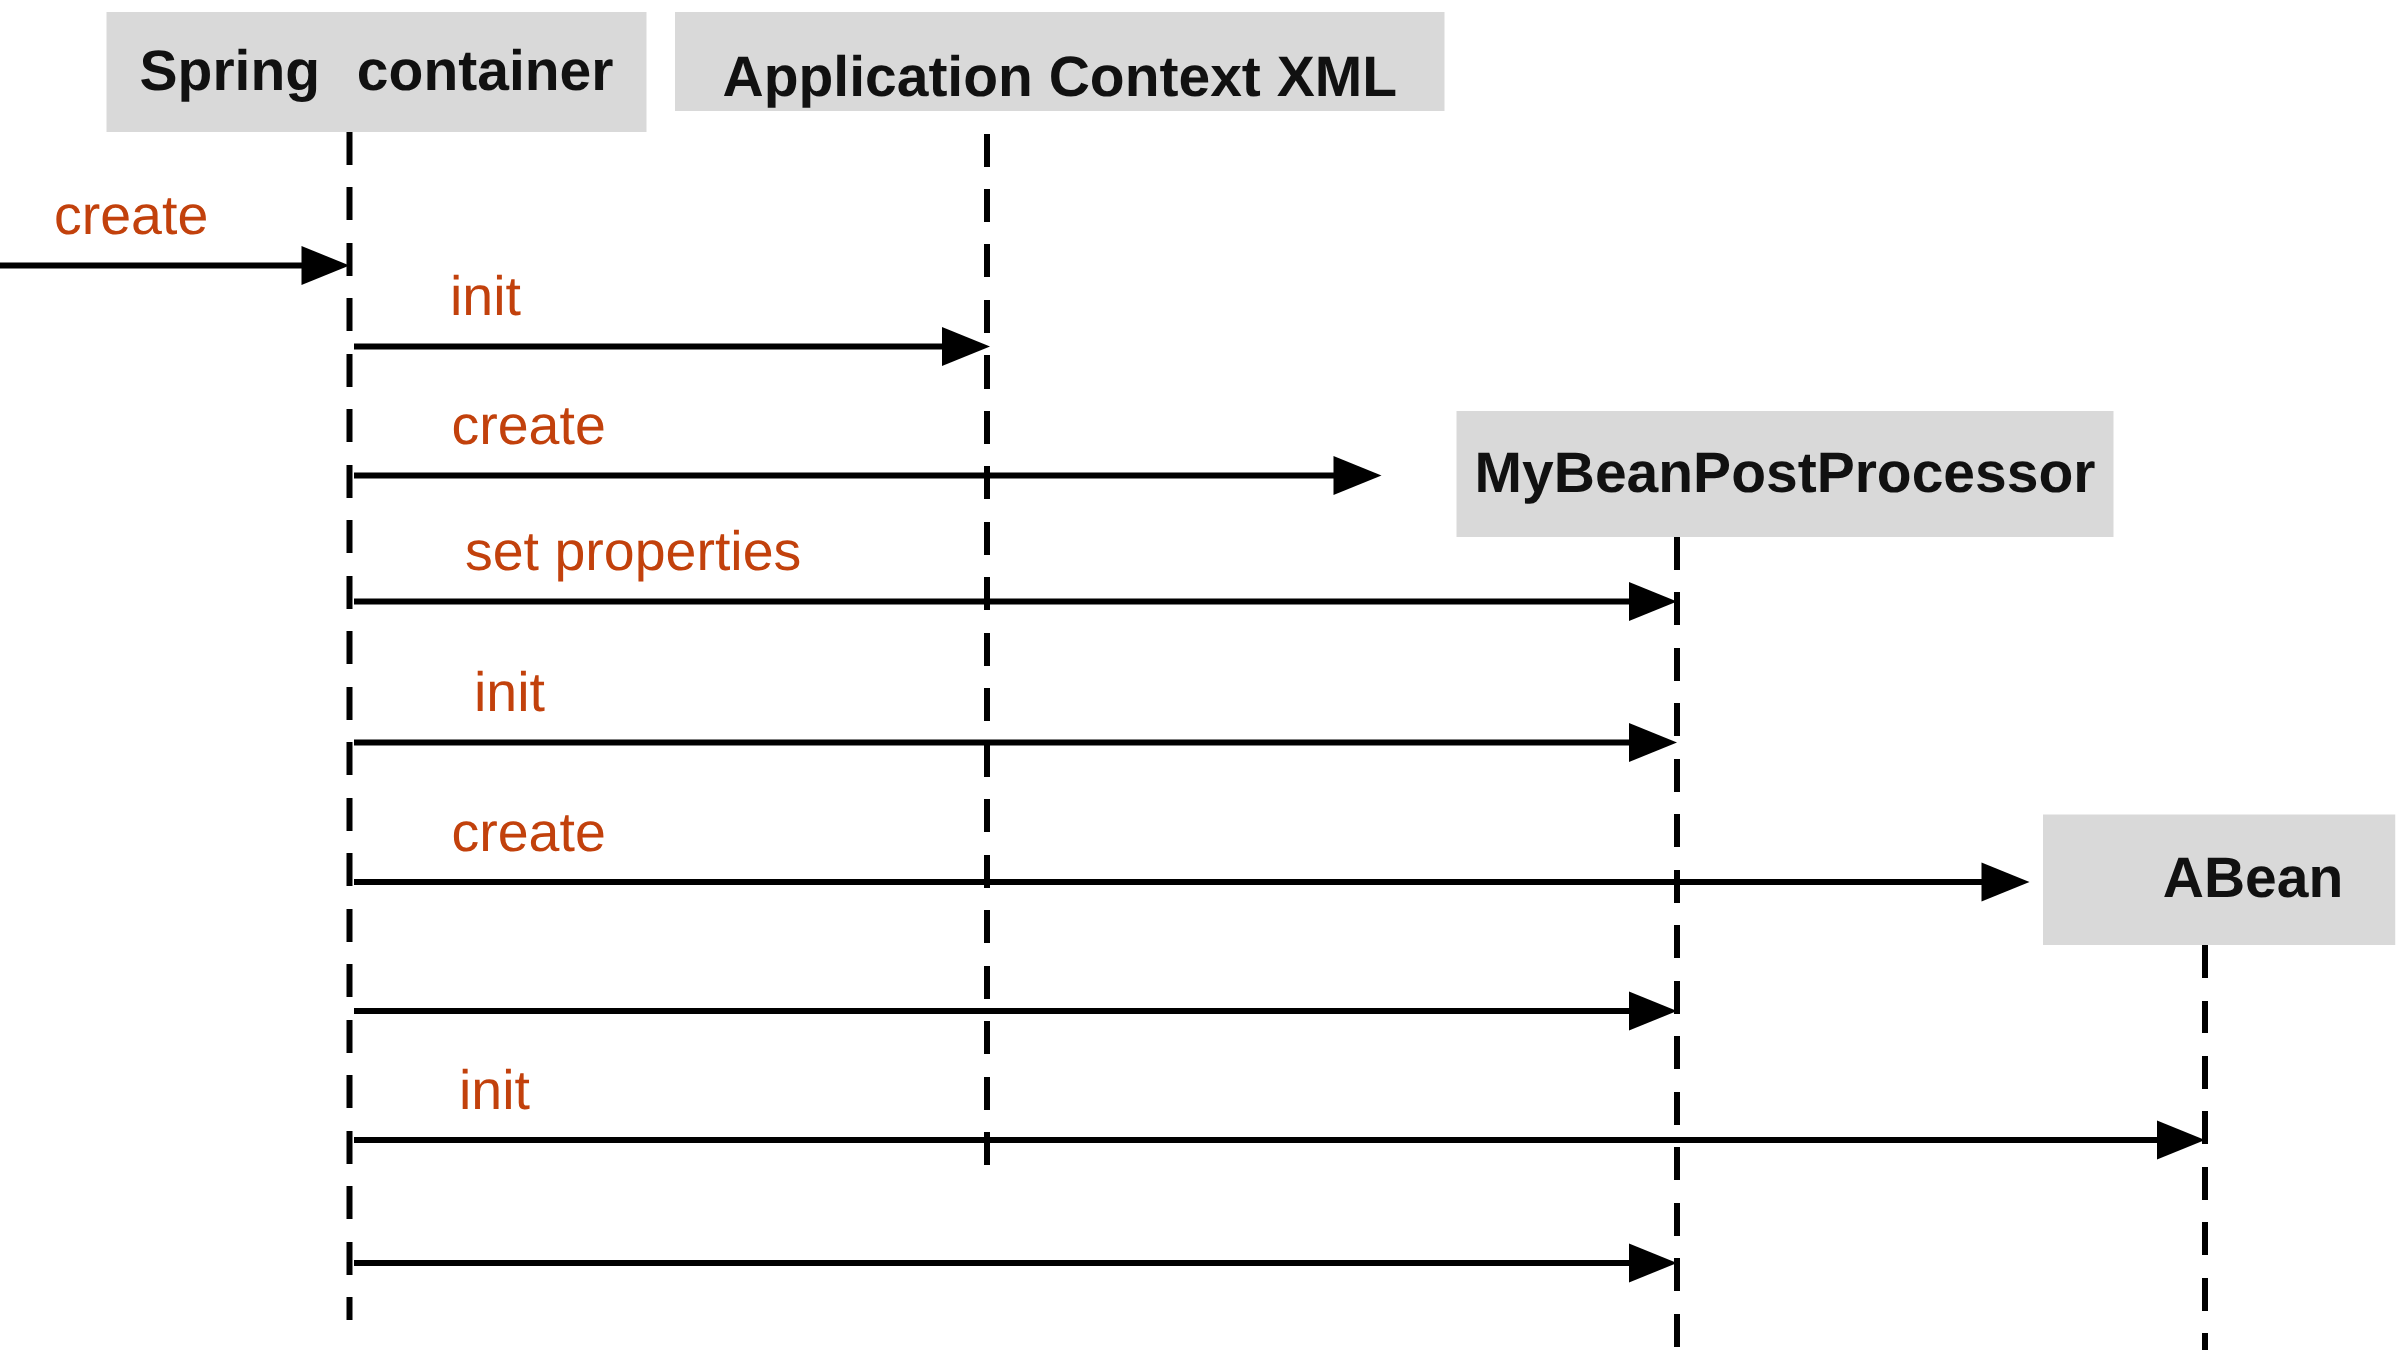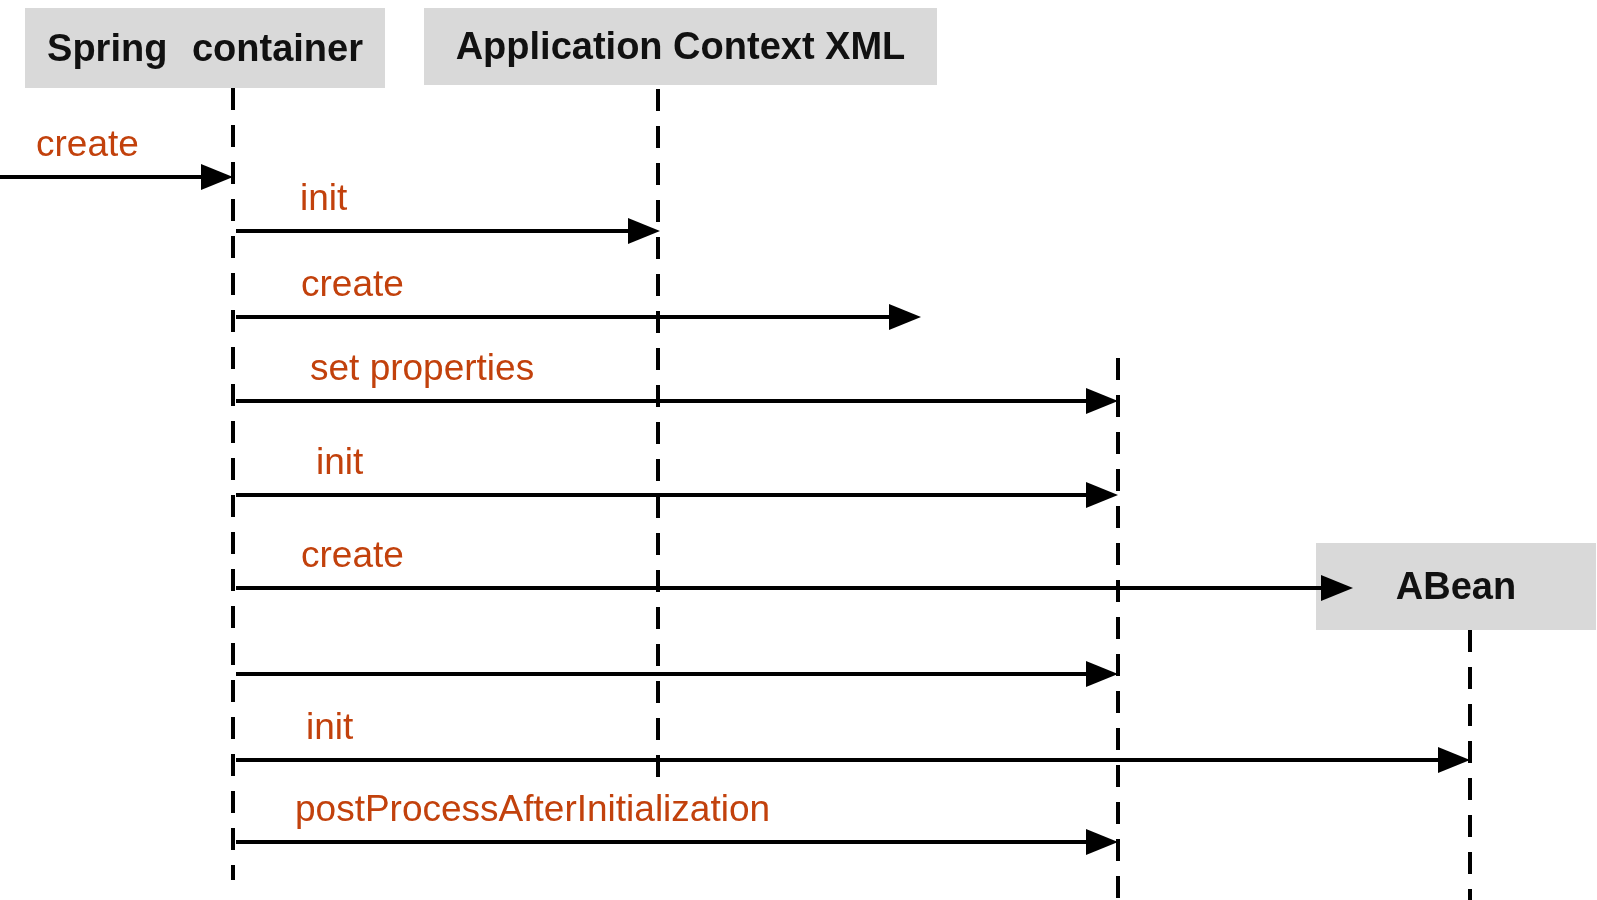--- a/index.html
+++ b/index.html
@@ -12,30 +12,31 @@
     overflow: hidden;
   }
 
   
   .actor {
     position: absolute;
     background: #d9d9d9;
     display: flex;
     align-items: center;
     justify-content: center;
+    margin-left: 46px;
   }
   .actor-label {
     font-weight: bold;
     font-size: 38px;
     color: #111111;
     white-space: nowrap;
   }
   #actor-spring { left: 25px;   top: 8px;   width: 360px; height: 80px; }
   #actor-spring .actor-label { word-spacing: 14px; }
-  #actor-acx    { left: 424px;  top: 8px;   width: 513px; height: 77px; }
+  #actor-acx    { left: 404px;  top: 8px;   width: 513px; height: 66px; align-items: flex-end; }
   #actor-mbpp   { left: 925px;  top: 274px; width: 438px; height: 84px; }
   #actor-abean  { left: 1316px; top: 543px; width: 280px; height: 87px; }
 
   
   .lifeline {
     position: absolute;
     width: 4px;
     background: repeating-linear-gradient(to bottom, #000000 0 22px, transparent 22px 37px);
   }
   #ll-spring { left: 231px;  top: 88px;  height: 792px; }
@@ -91,37 +92,39 @@
 <body>
 
 <div id="canvas">
 
   <div class="actor" id="actor-spring">
     <span class="actor-label">Spring container</span>
   </div>
   <div class="actor" id="actor-acx">
     <span class="actor-label">Application Context XML</span>
   </div>
+  <div class="actor" id="actor-mbpp">
+    <span class="actor-label">MyBeanPostProcessor</span>
+  </div>
   <div class="actor" id="actor-abean">
     <span class="actor-label">ABean</span>
   </div>
 
   <div class="lifeline" id="ll-spring"></div>
   <div class="lifeline" id="ll-acx"></div>
   <div class="lifeline" id="ll-mbpp"></div>
   <div class="lifeline" id="ll-abean"></div>
 
   <div class="msg-label" id="lbl-1">create</div>
   <div class="msg-label" id="lbl-2">init</div>
   <div class="msg-label" id="lbl-3">create</div>
   <div class="msg-label" id="lbl-4">set properties</div>
   <div class="msg-label" id="lbl-5">init</div>
   <div class="msg-label" id="lbl-6">create</div>
   <div class="msg-label" id="lbl-8">init</div>
-  <div class="msg-label" id="lbl-9">postProcessAfterInitialization</div>
 
   <div class="arrow" id="arr-1">
     <div class="shaft"></div>
     <div class="head"></div>
   </div>
   <div class="arrow" id="arr-2">
     <div class="shaft"></div>
     <div class="head"></div>
   </div>
   <div class="arrow" id="arr-3">

